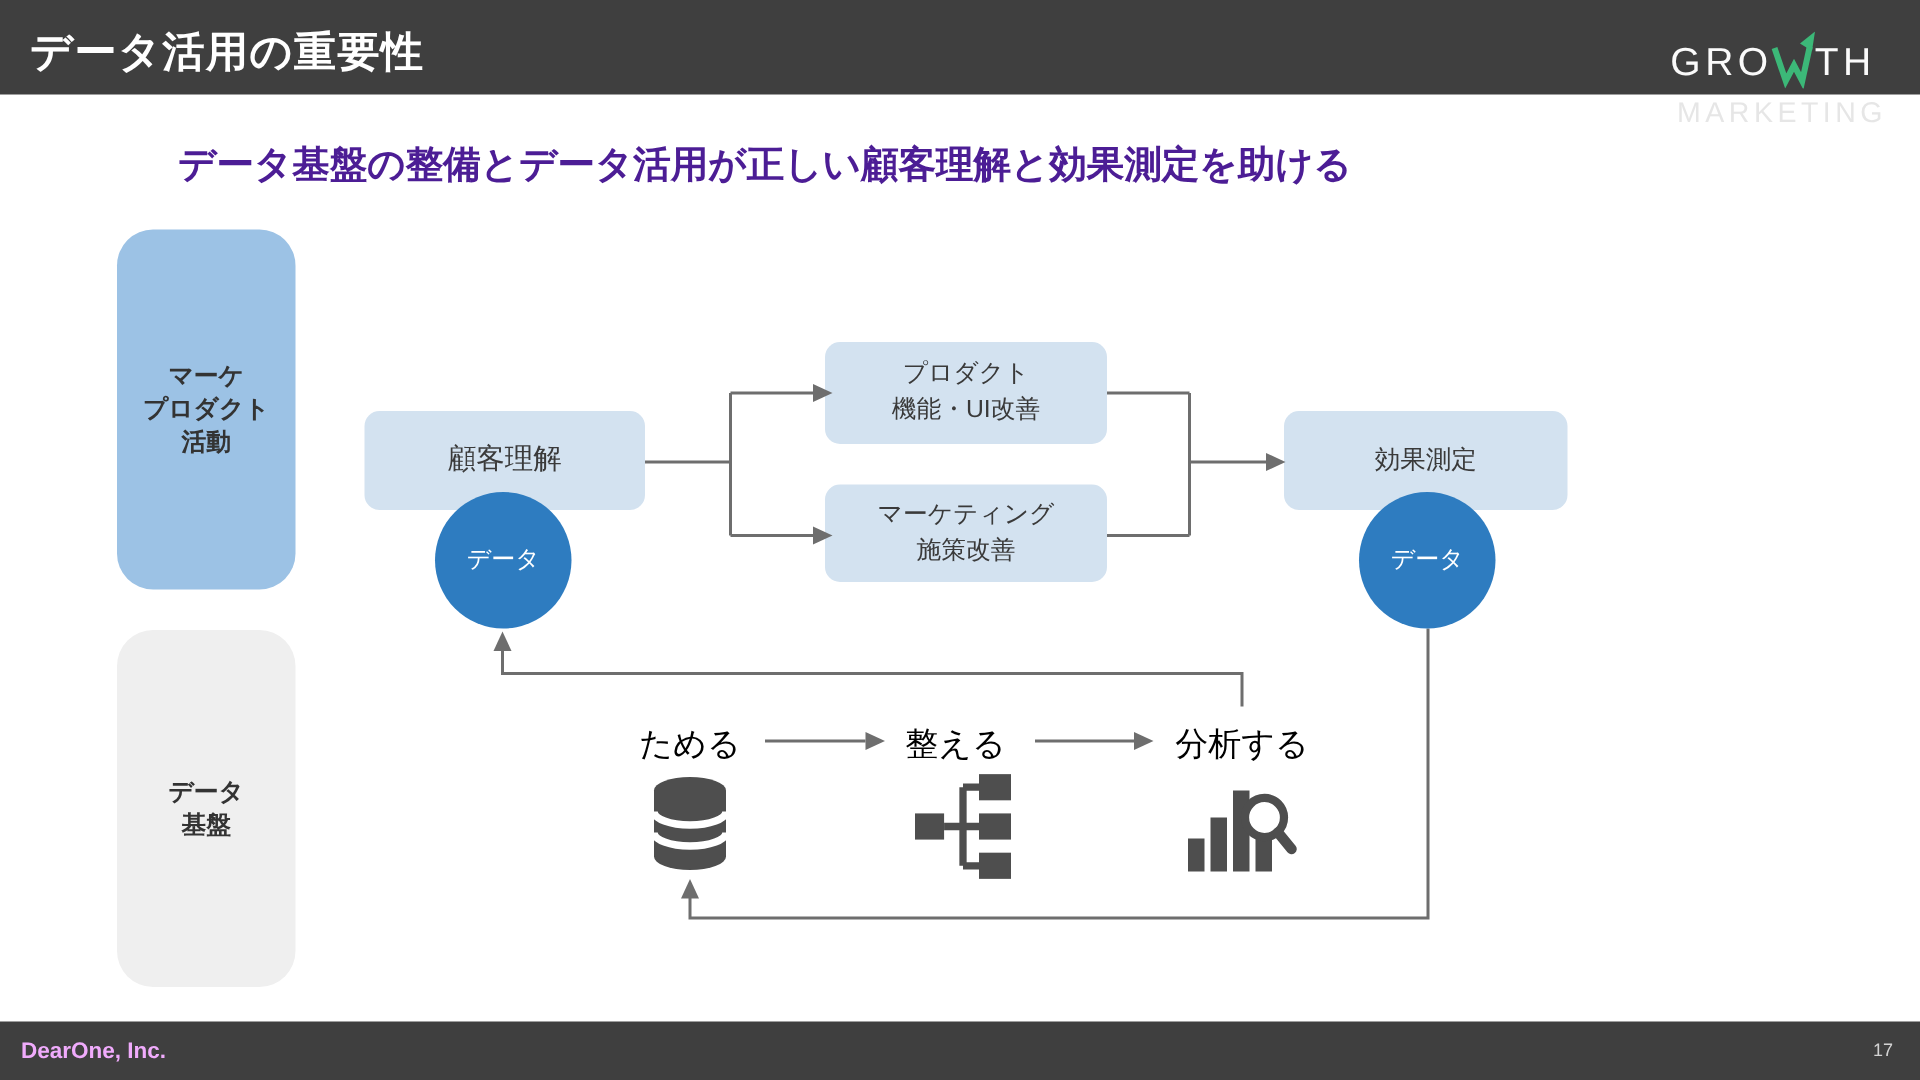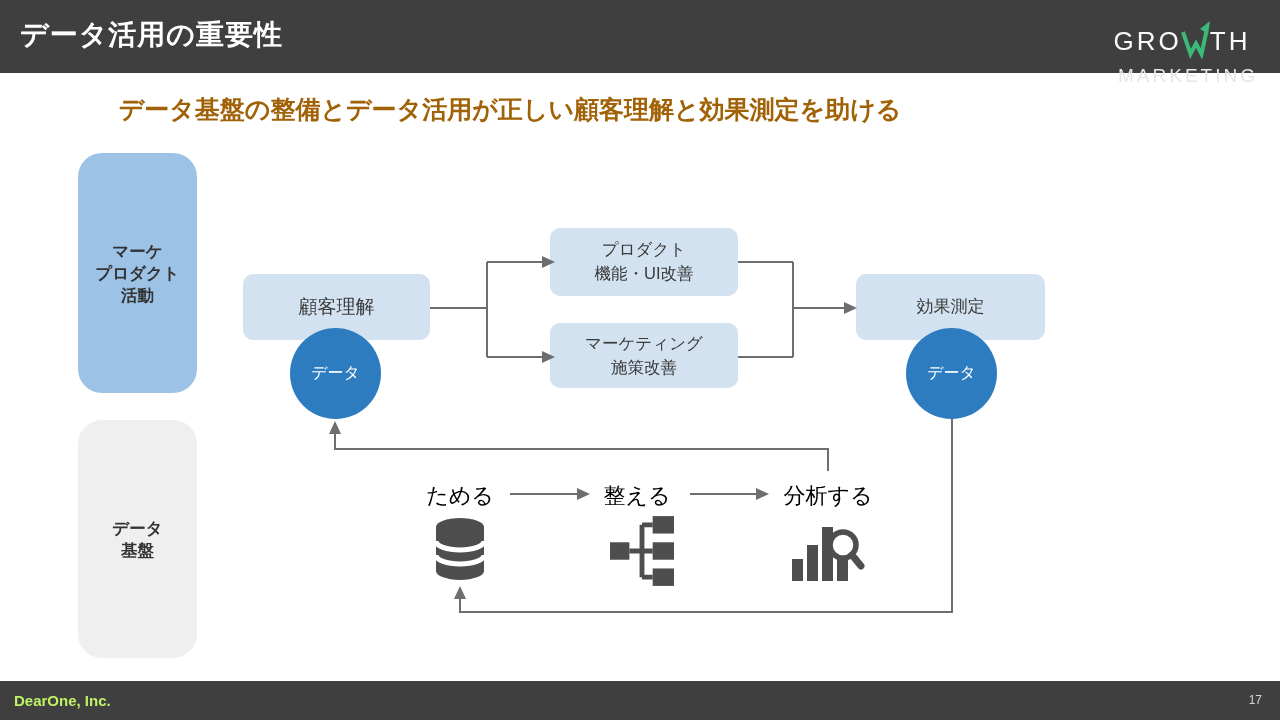--- a/index.html
+++ b/index.html
@@ -1,29 +1,29 @@
 <!DOCTYPE html>
 <html><head>
 <meta charset="utf-8">
 <style>
   html,body{margin:0;padding:0;background:#e9e9e9;}
   .slide{position:relative;width:1280px;height:720px;background:#ffffff;overflow:hidden;
          font-family:"Liberation Sans","DejaVu Sans",sans-serif;}
 
   
-  .header{position:absolute;left:0;top:0;width:1280px;height:73px;background:#3f3f3f;}
+  .header{position:absolute;left:0;top:0;width:1280px;height:63px;background:#3f3f3f;}
   .slide-title{position:absolute;left:20px;top:16px;font-size:28px;font-weight:bold;color:#ffffff;letter-spacing:1px;}
   .logo{position:absolute;right:22px;top:21px;display:flex;align-items:center;flex-direction:column;}
   .logo-main{display:flex;align-items:center;color:#fafafa;font-size:26px;letter-spacing:3px;}
   .logo-w{margin:0 -1px 2px -2px;}
   .logo-sub{margin-left:12px;margin-top:4px;color:#e6e6e6;font-size:19px;letter-spacing:3px;}
 
   
   .subtitle{position:absolute;left:0;top:93px;width:1020px;text-align:center;
-            font-size:25px;font-weight:bold;color:#a16207;}
+            font-size:25px;font-weight:bold;color:#4c1d95;}
 
   
   .lane{position:absolute;left:78px;width:119px;border-radius:24px;display:flex;
         align-items:center;justify-content:center;text-align:center;
         font-size:16.5px;font-weight:bold;color:#333;line-height:1.35;}
   .lane-marketing{top:153px;height:240px;background:#9cc2e5;}
   .lane-foundation{top:420px;height:238px;background:#efefef;}
 
   
   .fbox{position:absolute;background:#d3e2f0;border-radius:10px;display:flex;flex-direction:column;
@@ -47,21 +47,21 @@
   .label-tameru{left:390px;}
   .label-totonoeru{left:567px;}
   .label-bunseki{left:758px;}
   .picon{position:absolute;z-index:2;}
   .icon-database{left:434px;top:516px;}
   .icon-organize{left:610px;top:512px;}
   .icon-analyze{left:790px;top:513px;}
 
   
   .footer{position:absolute;left:0;bottom:0;width:1280px;height:39px;background:#3f3f3f;}
-  .company{position:absolute;left:14px;top:0;line-height:39px;font-size:15px;font-weight:bold;color:#bef264;}
+  .company{position:absolute;left:14px;top:0;line-height:39px;font-size:15px;font-weight:bold;color:#f0abfc;}
   .page-number{position:absolute;right:18px;top:0;line-height:39px;font-size:12px;color:#d2d2d2;}
 </style>
 </head>
 <body>
 
 <div class="slide">
 
   <div class="header">
     <div class="slide-title">データ活用の重要性</div>
     <div class="logo">

